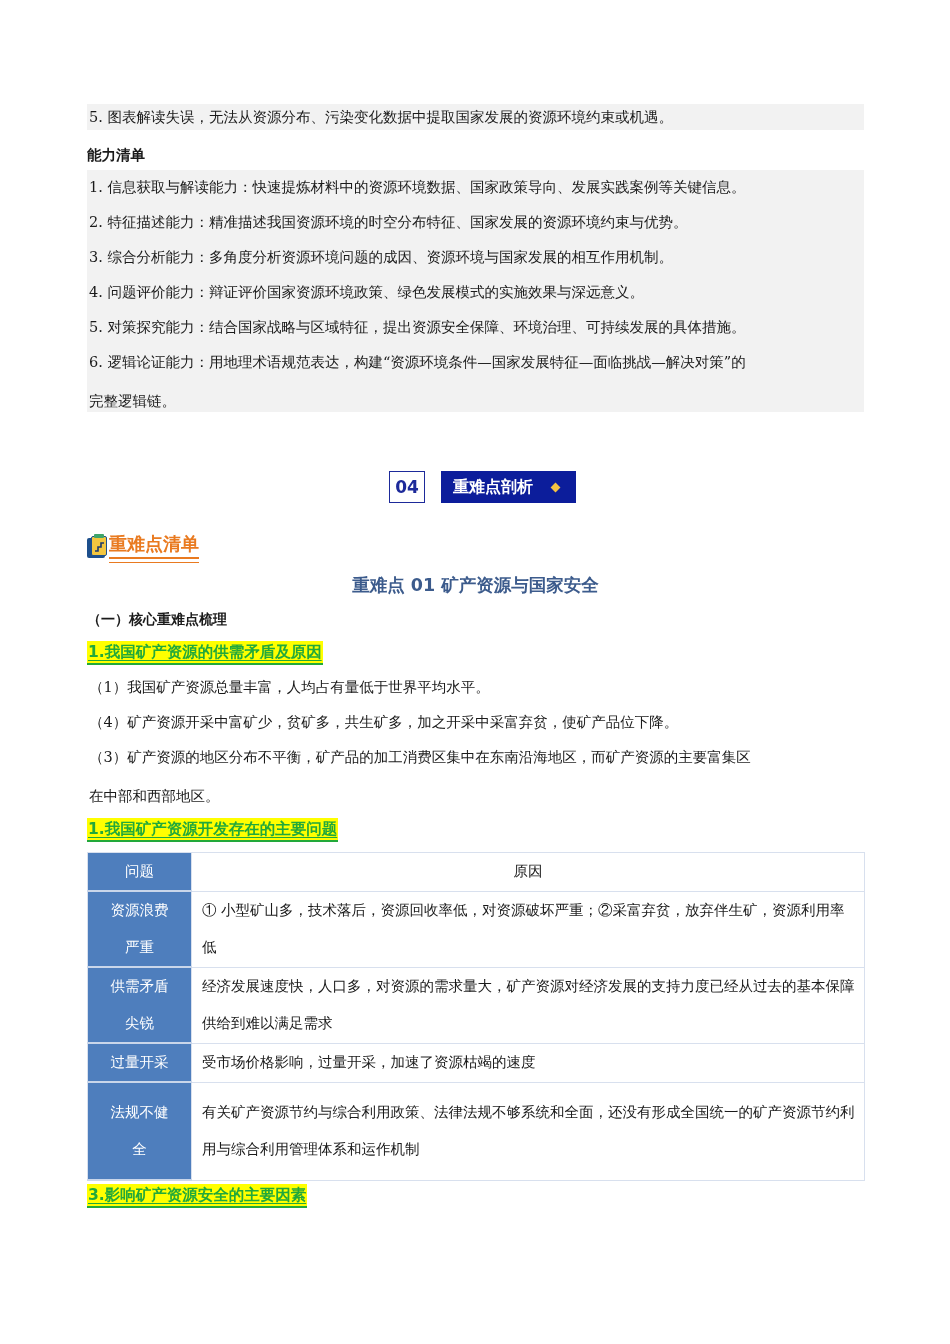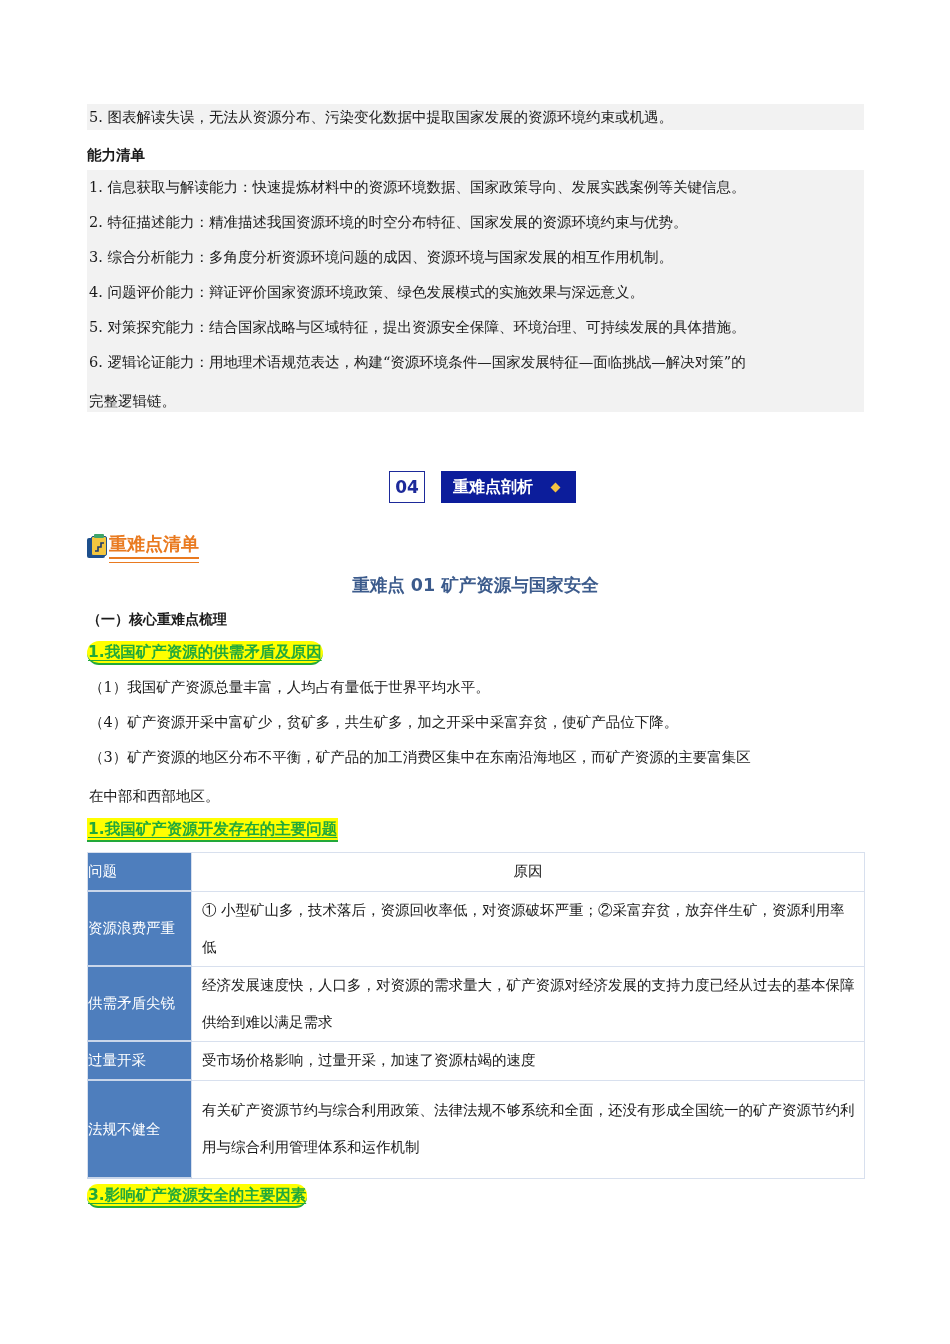--- a/index.html
+++ b/index.html
@@ -35,21 +35,21 @@
   .sub-heading { position: absolute; left: 0; top: 606px; font-family: "DejaVu Sans", "Liberation Sans", sans-serif; font-weight: bold; font-size: 14px; line-height: 26px; }
 
   .hl-title { position: absolute; left: 0; display: inline-block; background: #ffff00; font-family: "DejaVu Sans", "Liberation Sans", sans-serif; font-weight: bold; font-size: 15.5px; color: #22a93a; line-height: 22px; text-decoration: underline; text-decoration-color: #22a93a; text-underline-offset: 3px; padding: 0 1px; border-bottom: 2px solid #22a93a; }
 
   .body-block { position: absolute; left: 0; top: 670px; width: 777px; }
   .body-block .para { line-height: 35px; }
   .body-block .cont { line-height: 42px; }
 
   table.problems { position: absolute; left: 0; top: 852px; width: 778px; border-collapse: collapse; border: 1.5px solid #5b7fb8; }
   table.problems td, table.problems th { border: 1px solid #d8e0ee; font-size: 14.5px; line-height: 37px; vertical-align: middle; }
-  table.problems th.q-col, table.problems td.q-col { width: 104px; background: #4e7ebd; color: #ffffff; text-align: left; font-weight: normal; border-bottom: 2px solid #c9d6ea; padding: 0 0; }
+  table.problems th.q-col, table.problems td.q-col { width: 104px; background: #4e7ebd; color: #ffffff; text-align: center; font-weight: normal; border-bottom: 2px solid #c9d6ea; padding: 0 16px; }
   table.problems th.r-col { background: #ffffff; text-align: center; font-weight: normal; height: 35px; }
   table.problems td.r-col { background: #ffffff; padding: 0 8px 0 10px; text-align: left; }
 </style>
 </head>
 <body>
 
 <div class="page">
 
   <div class="para first shaded">5. 图表解读失误，无法从资源分布、污染变化数据中提取国家发展的资源环境约束或机遇。</div>
 
@@ -83,21 +83,21 @@
       </span>
       <span class="clip"></span>
     </span>
     <span class="list-title-text">重难点清单</span>
   </div>
 
   <div class="point-title">重难点 01 矿产资源与国家安全</div>
 
   <div class="sub-heading">（一）核心重难点梳理</div>
 
-  <div class="hl-title" style="top:641px;border-radius:12px;">1.我国矿产资源的供需矛盾及原因</div>
+  <div class="hl-title" style="top:641px;">1.我国矿产资源的供需矛盾及原因</div>
 
   <div class="body-block">
     <div class="para">（1）我国矿产资源总量丰富，人均占有量低于世界平均水平。</div>
     <div class="para">（4）矿产资源开采中富矿少，贫矿多，共生矿多，加之开采中采富弃贫，使矿产品位下降。</div>
     <div class="para">（3）矿产资源的地区分布不平衡，矿产品的加工消费区集中在东南沿海地区，而矿产资源的主要富集区</div>
     <div class="para cont">在中部和西部地区。</div>
   </div>
 
   <div class="hl-title" style="top:818px;">1.我国矿产资源开发存在的主要问题</div>
 
@@ -119,15 +119,15 @@
       <td class="q-col">过量开采</td>
       <td class="r-col">受市场价格影响，过量开采，加速了资源枯竭的速度</td>
     </tr>
     <tr style="height:98px;">
       <td class="q-col">法规不健全</td>
       <td class="r-col">有关矿产资源节约与综合利用政策、法律法规不够系统和全面，还没有形成全国统一的矿产资源节约利用与综合利用管理体系和运作机制</td>
     </tr>
   </tbody>
     </table>
 
-  <div class="hl-title" style="top:1184px;border-radius:11px;">3.影响矿产资源安全的主要因素</div>
+  <div class="hl-title" style="top:1184px;">3.影响矿产资源安全的主要因素</div>
 
 </div>
 
 </body></html>

